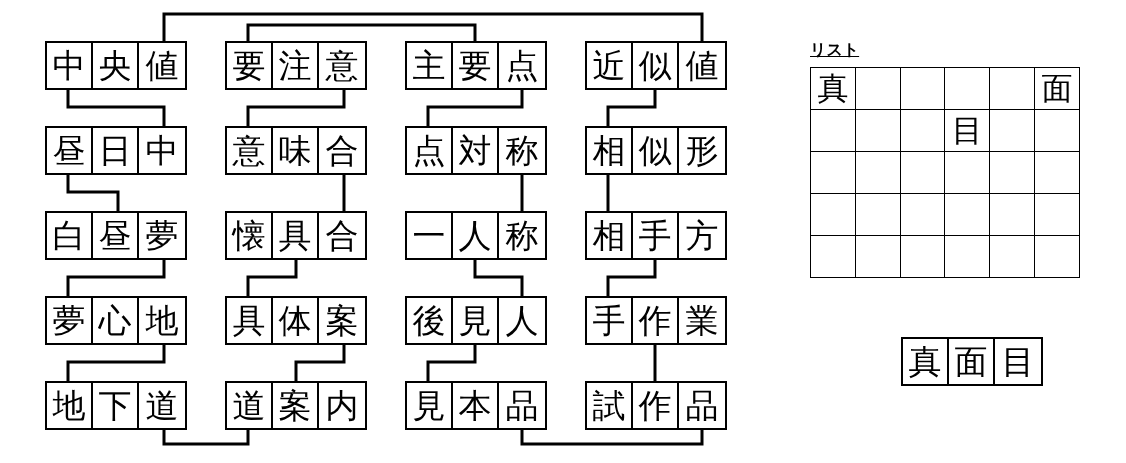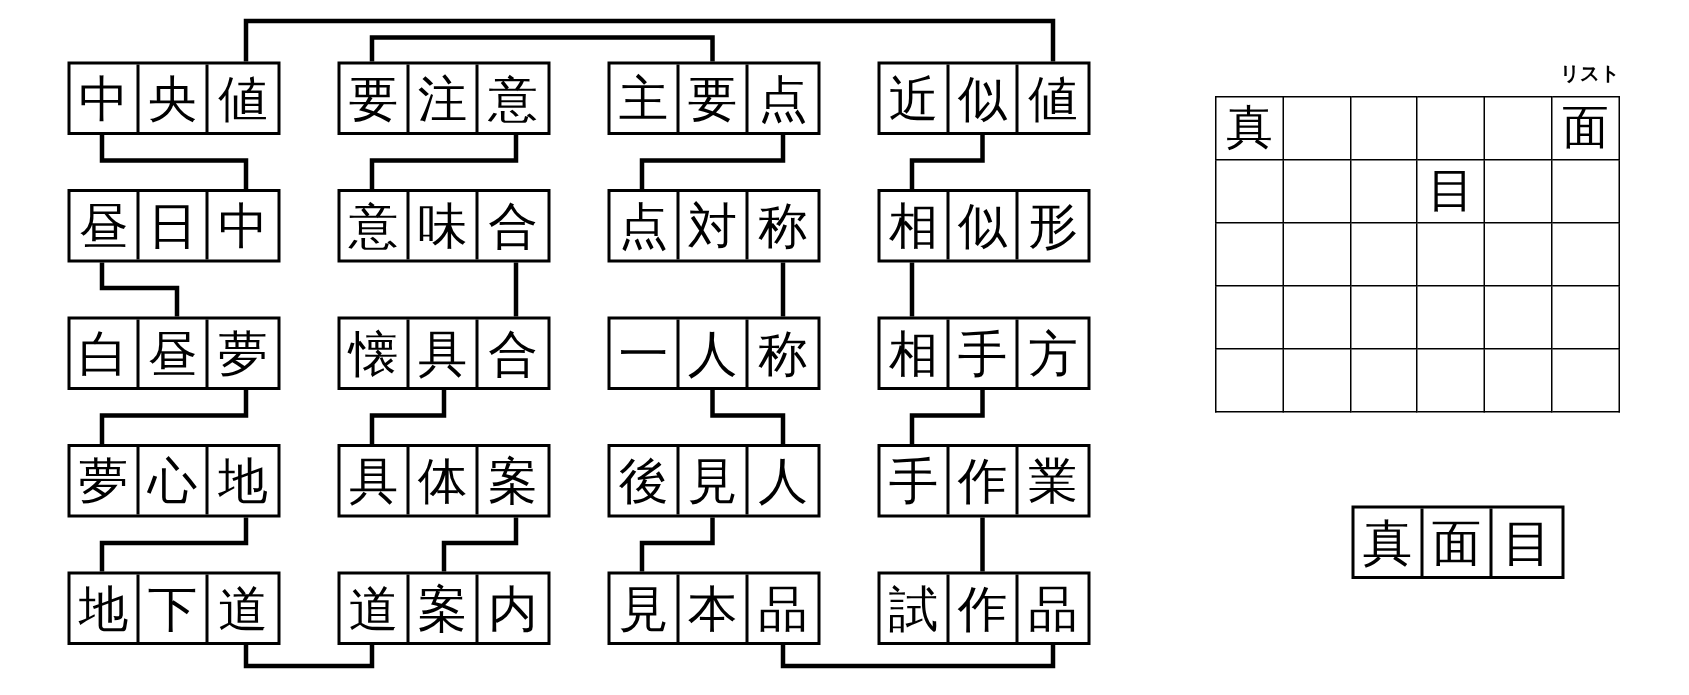--- a/index.html
+++ b/index.html
@@ -32,26 +32,27 @@
     font-family:"DejaVu Sans","Liberation Sans",sans-serif;
   }
   .cell:last-child{border-right:none;}
 
   
   #wires{position:absolute;left:0;top:0;width:1126px;height:463px;z-index:1;}
 
   
   #listwrap{position:absolute;left:810px;top:40px;width:270px;}
   #listtitle{
-    text-align:right;
-    font-size:13px;
+    text-align:left;
+    font-size:16px;
     font-weight:bold;
     color:#000;
     margin-bottom:6px;
     font-family:"DejaVu Sans","Liberation Sans",sans-serif;
+    text-decoration:underline;
   }
   table.grid{
     border-collapse:collapse;
     margin:0 auto;
   }
   table.grid td{
     width:44px;height:41px;
     border:1px solid #000;
     text-align:center;
     vertical-align:middle;

